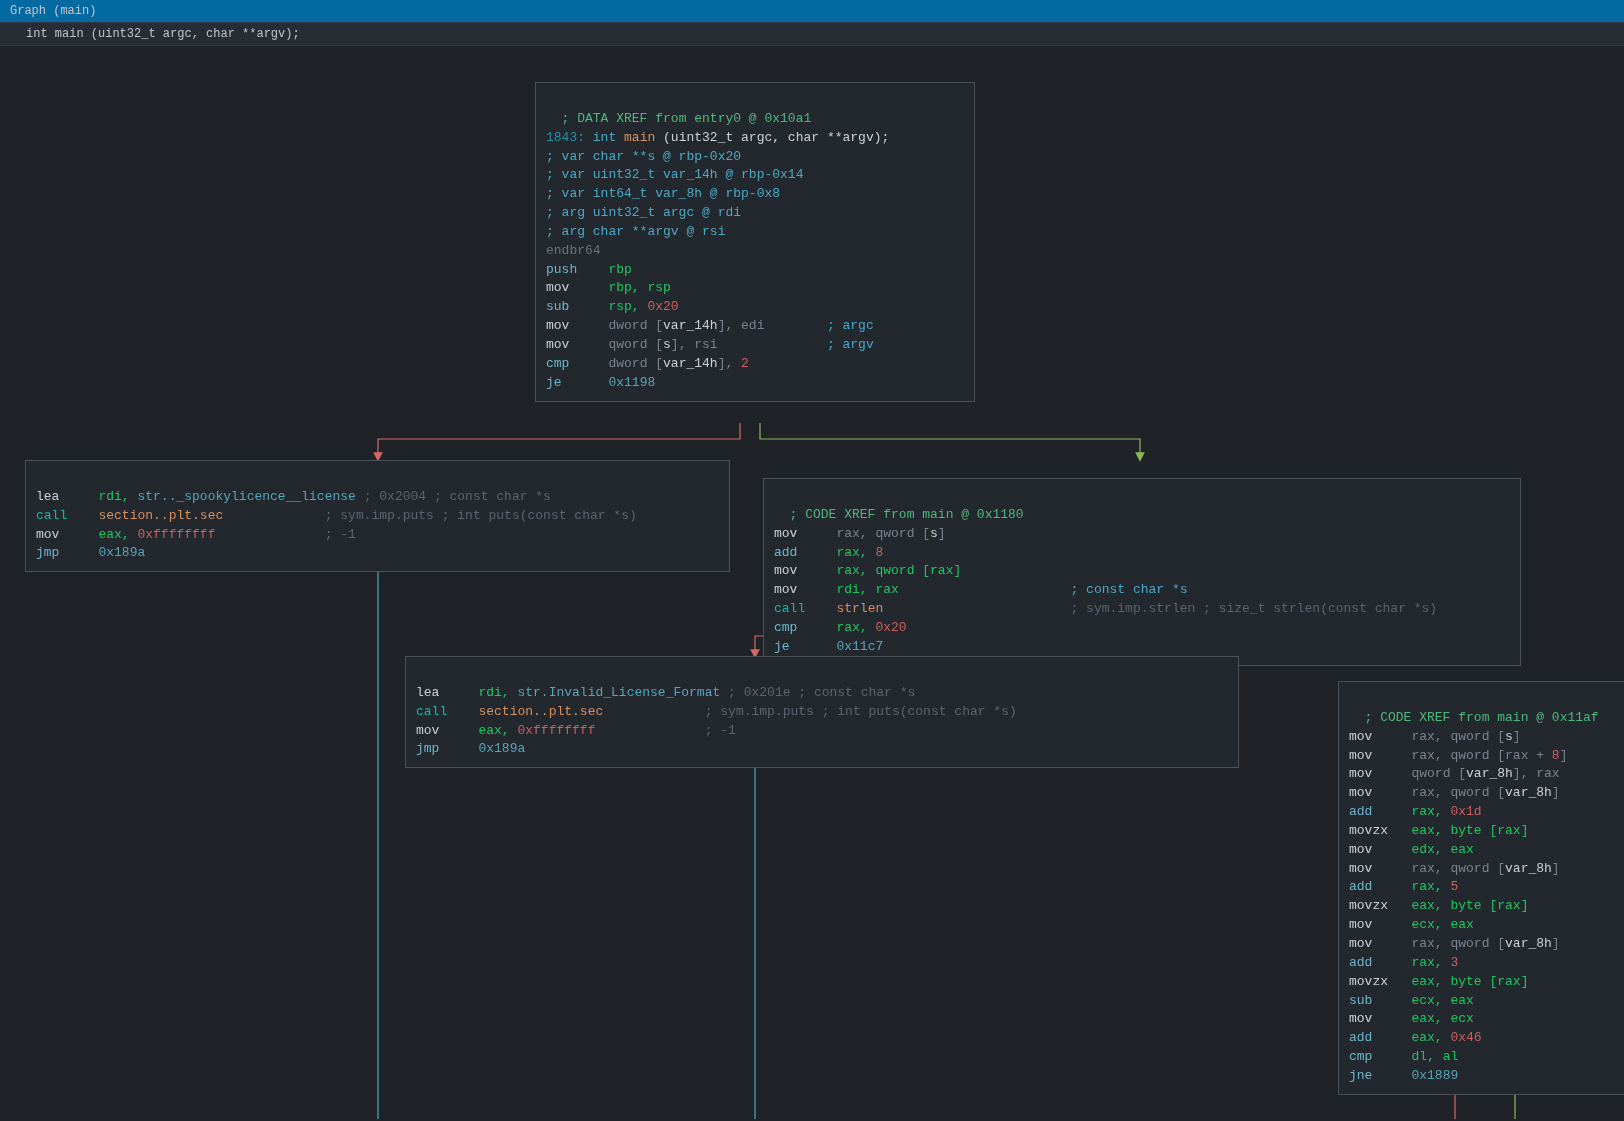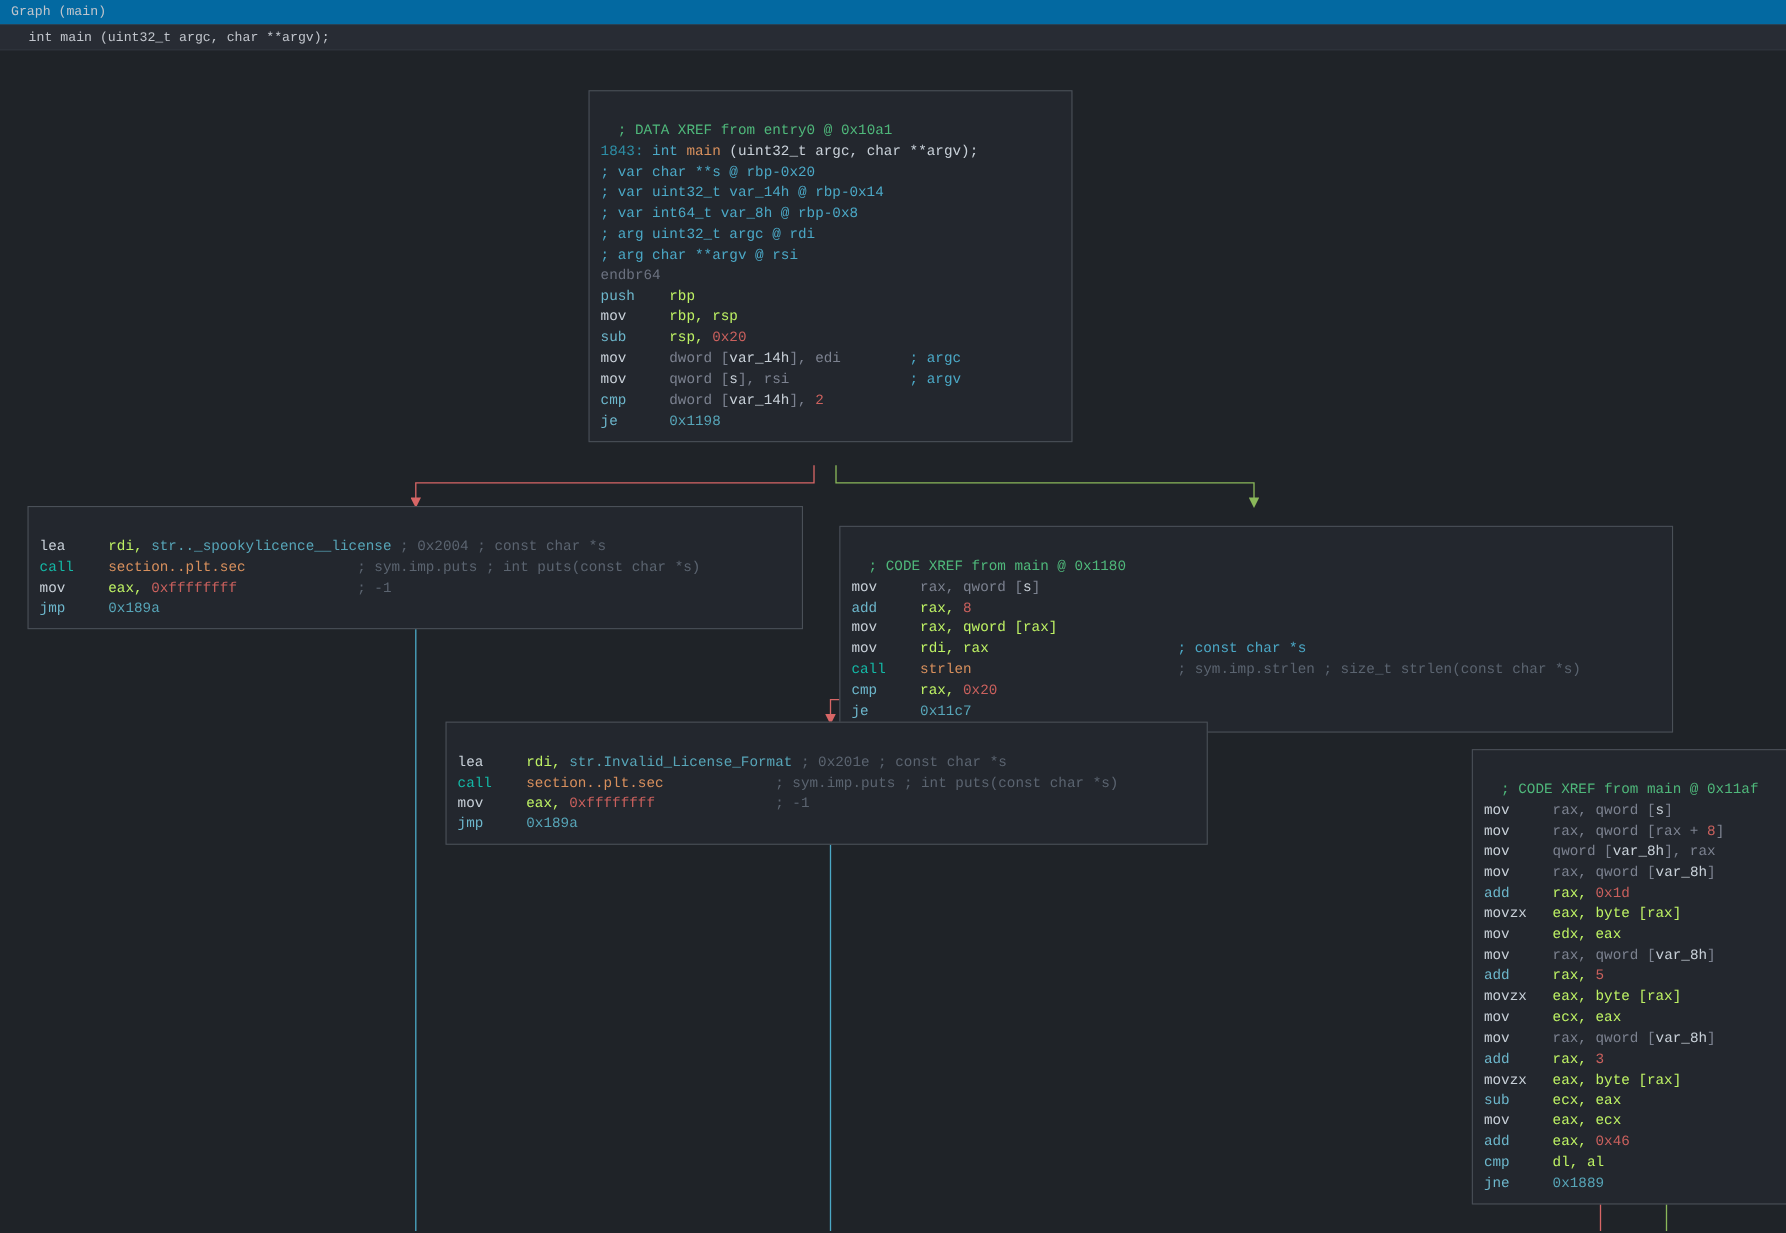--- a/index.html
+++ b/index.html
@@ -45,21 +45,21 @@
   .tok-comment { color: #5b6470; }
   .tok-xref    { color: #4fb87b; }
   .tok-addr    { color: #2d8ea6; }
   .tok-type    { color: #4ba8c6; }
   .tok-fn      { color: #d8905d; }
   .tok-mn      { color: #c9d1d9; }
   .tok-mnblue  { color: #6db7cc; }
   .tok-mnsub   { color: #6db7cc; }
   .tok-call    { color: #14b8a6; }
   .tok-jmp     { color: #6db7cc; }
-  .tok-reg     { color: #bef264; }
+  .tok-reg     { color: #22c55e; }
   .tok-var     { color: #c9d1d9; }
   .tok-brack   { color: #7c8290; }
   .tok-num     { color: #c9605d; }
   .tok-str     { color: #57a5b8; text-align: center; }
   .tok-grey    { color: #6c7280; }
   .tok-plain   { color: #c9d1d9; }
   .tok-bluecmt { color: #4ba8c6; }
 
   svg.edges {
     position: absolute;
@@ -140,21 +140,21 @@
 <span class="tok-comment">  </span><span class="tok-xref">; CODE XREF from main @ 0x1180</span>
 <span class="tok-mn">mov</span>     <span class="tok-brack">rax, qword [</span><span class="tok-var">s</span><span class="tok-brack">]</span>
 <span class="tok-mnblue">add</span>     <span class="tok-reg">rax, </span><span class="tok-num">8</span>
 <span class="tok-mn">mov</span>     <span class="tok-reg">rax, qword [rax]</span>
 <span class="tok-mn">mov</span>     <span class="tok-reg">rdi, rax</span>                      <span class="tok-bluecmt">; const char *s</span>
 <span class="tok-call">call</span>    <span class="tok-fn">strlen</span>                        <span class="tok-comment">; sym.imp.strlen ; size_t strlen(const char *s)</span>
 <span class="tok-mnblue">cmp</span>     <span class="tok-reg">rax, </span><span class="tok-num">0x20</span>
 <span class="tok-jmp">je</span>      <span class="tok-str">0x11c7</span>
 </div>
 
-<div class="block" style="left:405px; top:610px; width:693px;">
+<div class="block" style="left:405px; top:610px; width:834px;">
 <span class="tok-mn">lea</span>     <span class="tok-reg">rdi, </span><span class="tok-str">str.Invalid_License_Format</span><span class="tok-comment"> ; 0x201e ; const char *s</span>
 <span class="tok-call">call</span>    <span class="tok-fn">section..plt.sec</span>             <span class="tok-comment">; sym.imp.puts ; int puts(const char *s)</span>
 <span class="tok-mn">mov</span>     <span class="tok-reg">eax, </span><span class="tok-num">0xffffffff</span>              <span class="tok-comment">; -1</span>
 <span class="tok-jmp">jmp</span>     <span class="tok-str">0x189a</span>
 </div>
 
 <div class="block" style="left:1338px; top:592px; width:320px;margin-top:43px;">
 <span class="tok-comment">  </span><span class="tok-xref">; CODE XREF from main @ 0x11af</span>
 <span class="tok-mn">mov</span>     <span class="tok-brack">rax, qword [</span><span class="tok-var">s</span><span class="tok-brack">]</span>
 <span class="tok-mn">mov</span>     <span class="tok-brack">rax, qword [rax + </span><span class="tok-num">8</span><span class="tok-brack">]</span>

